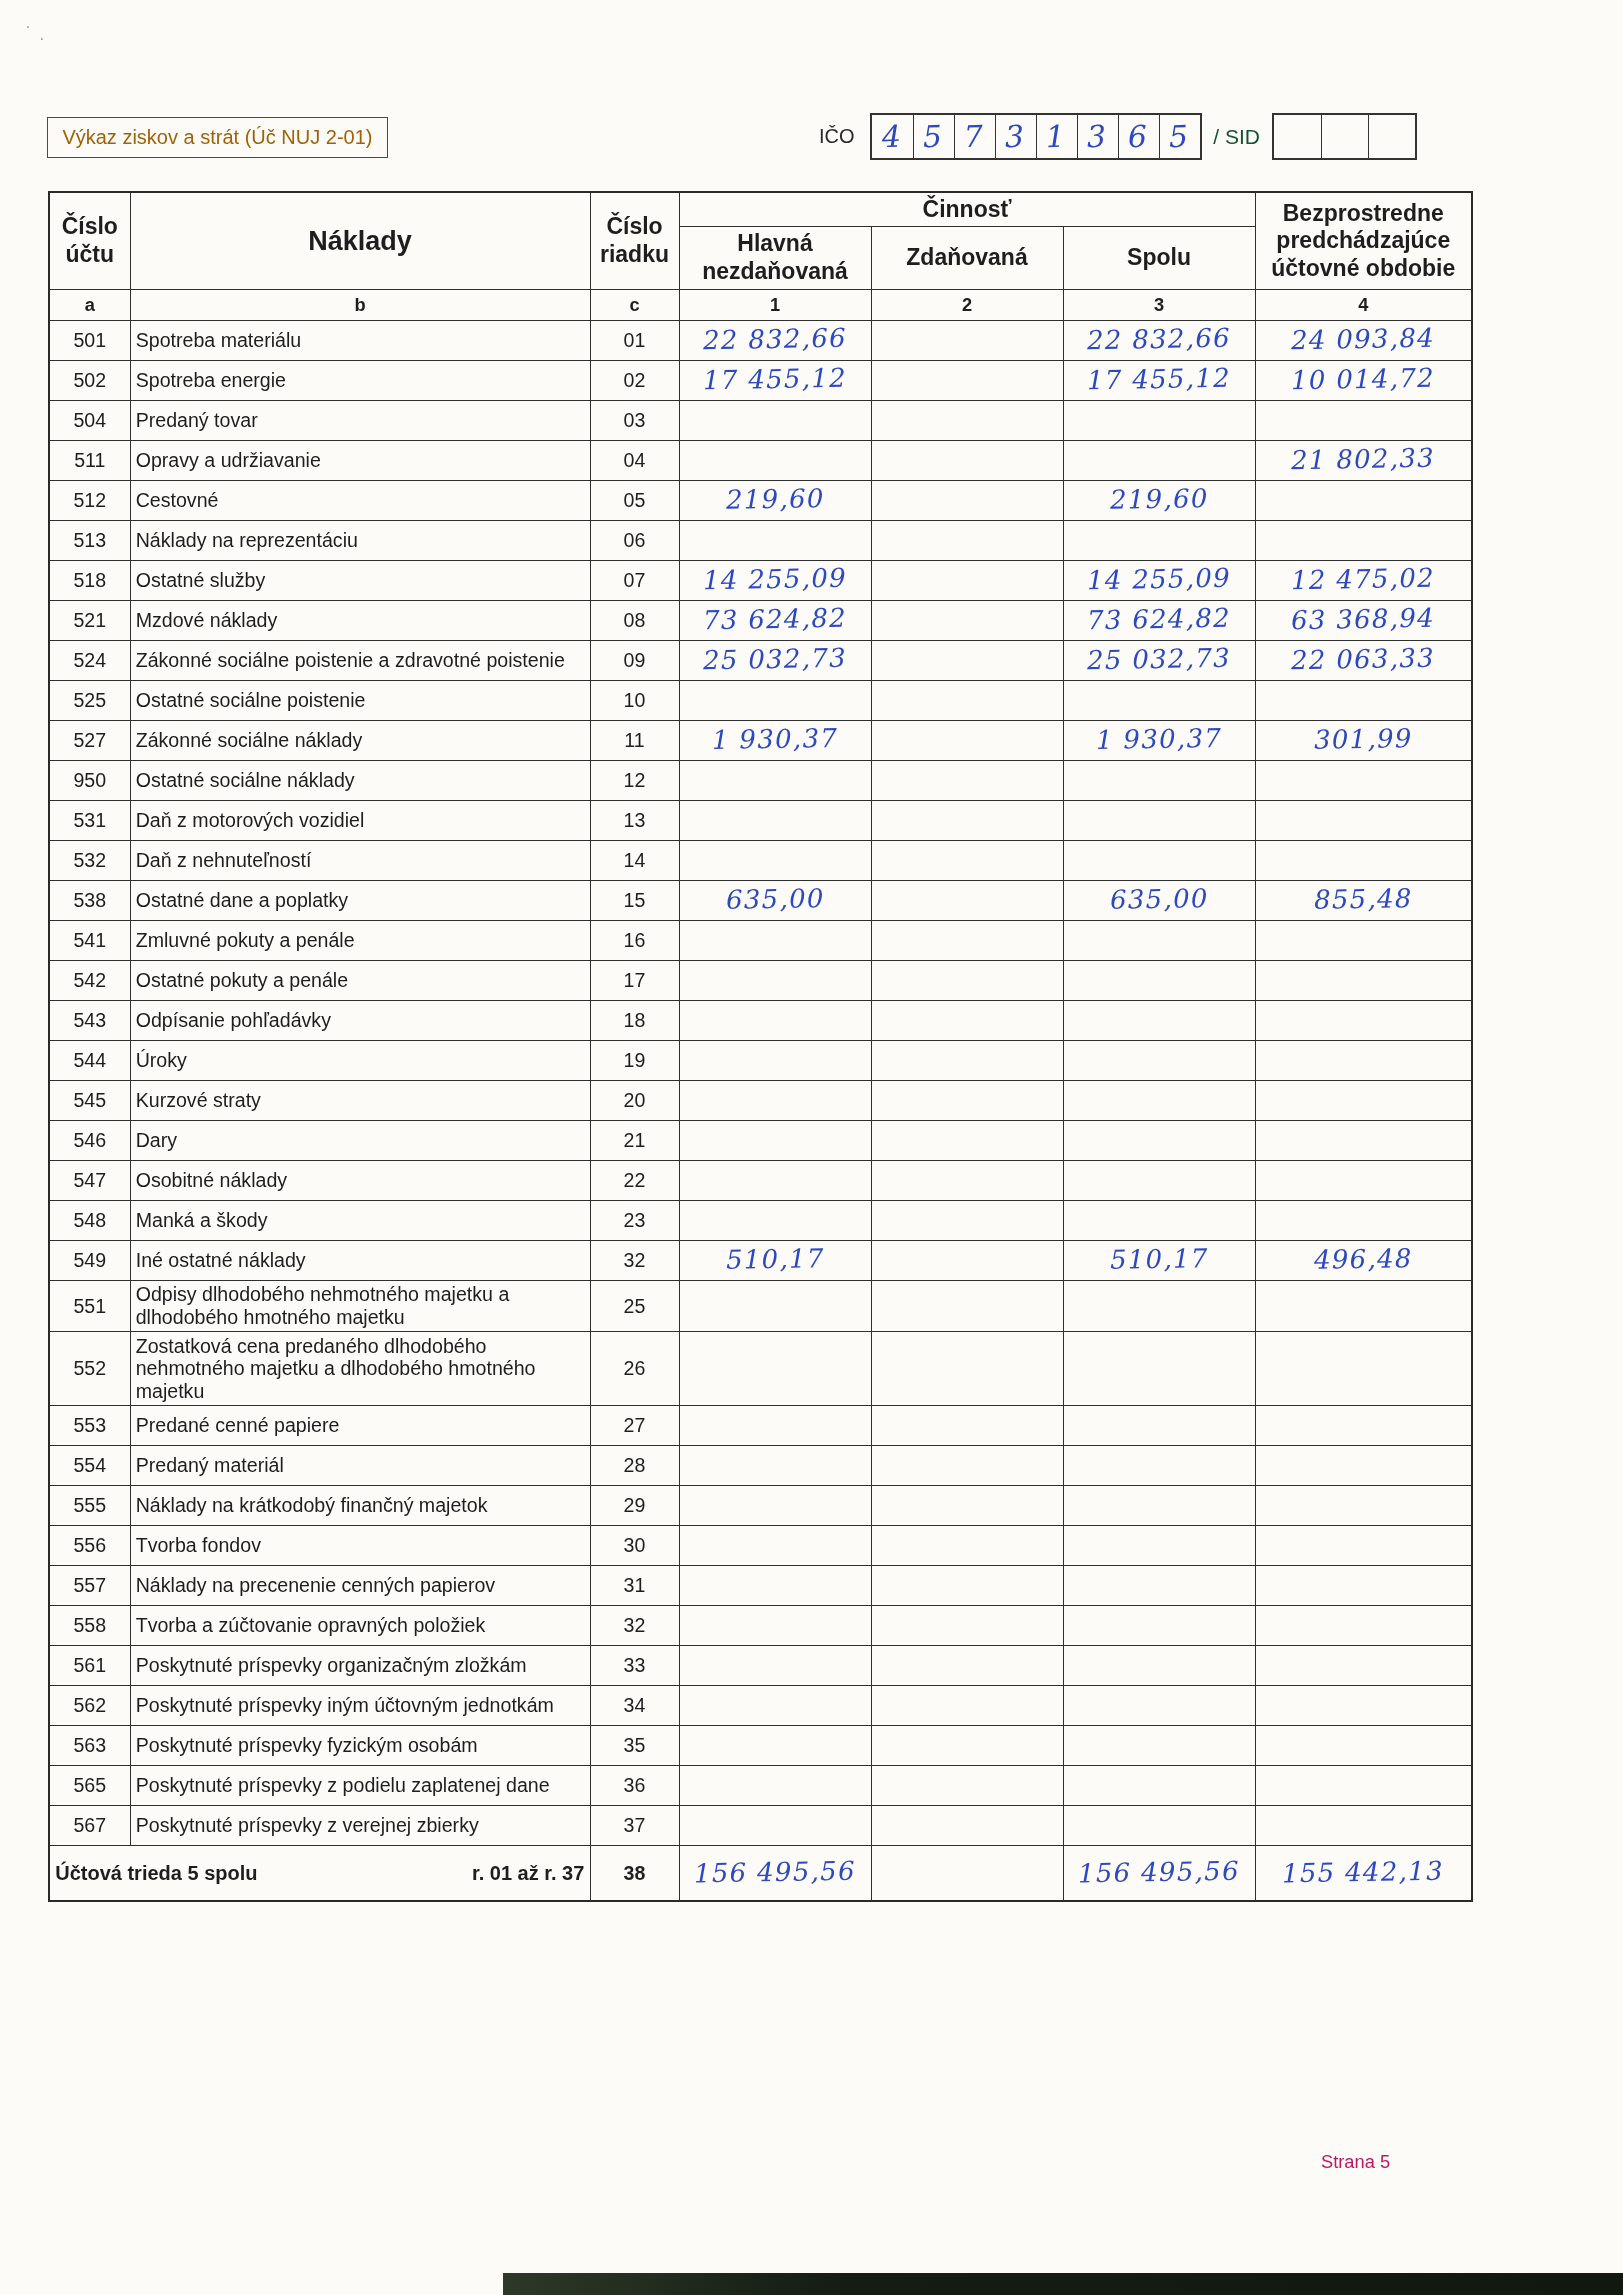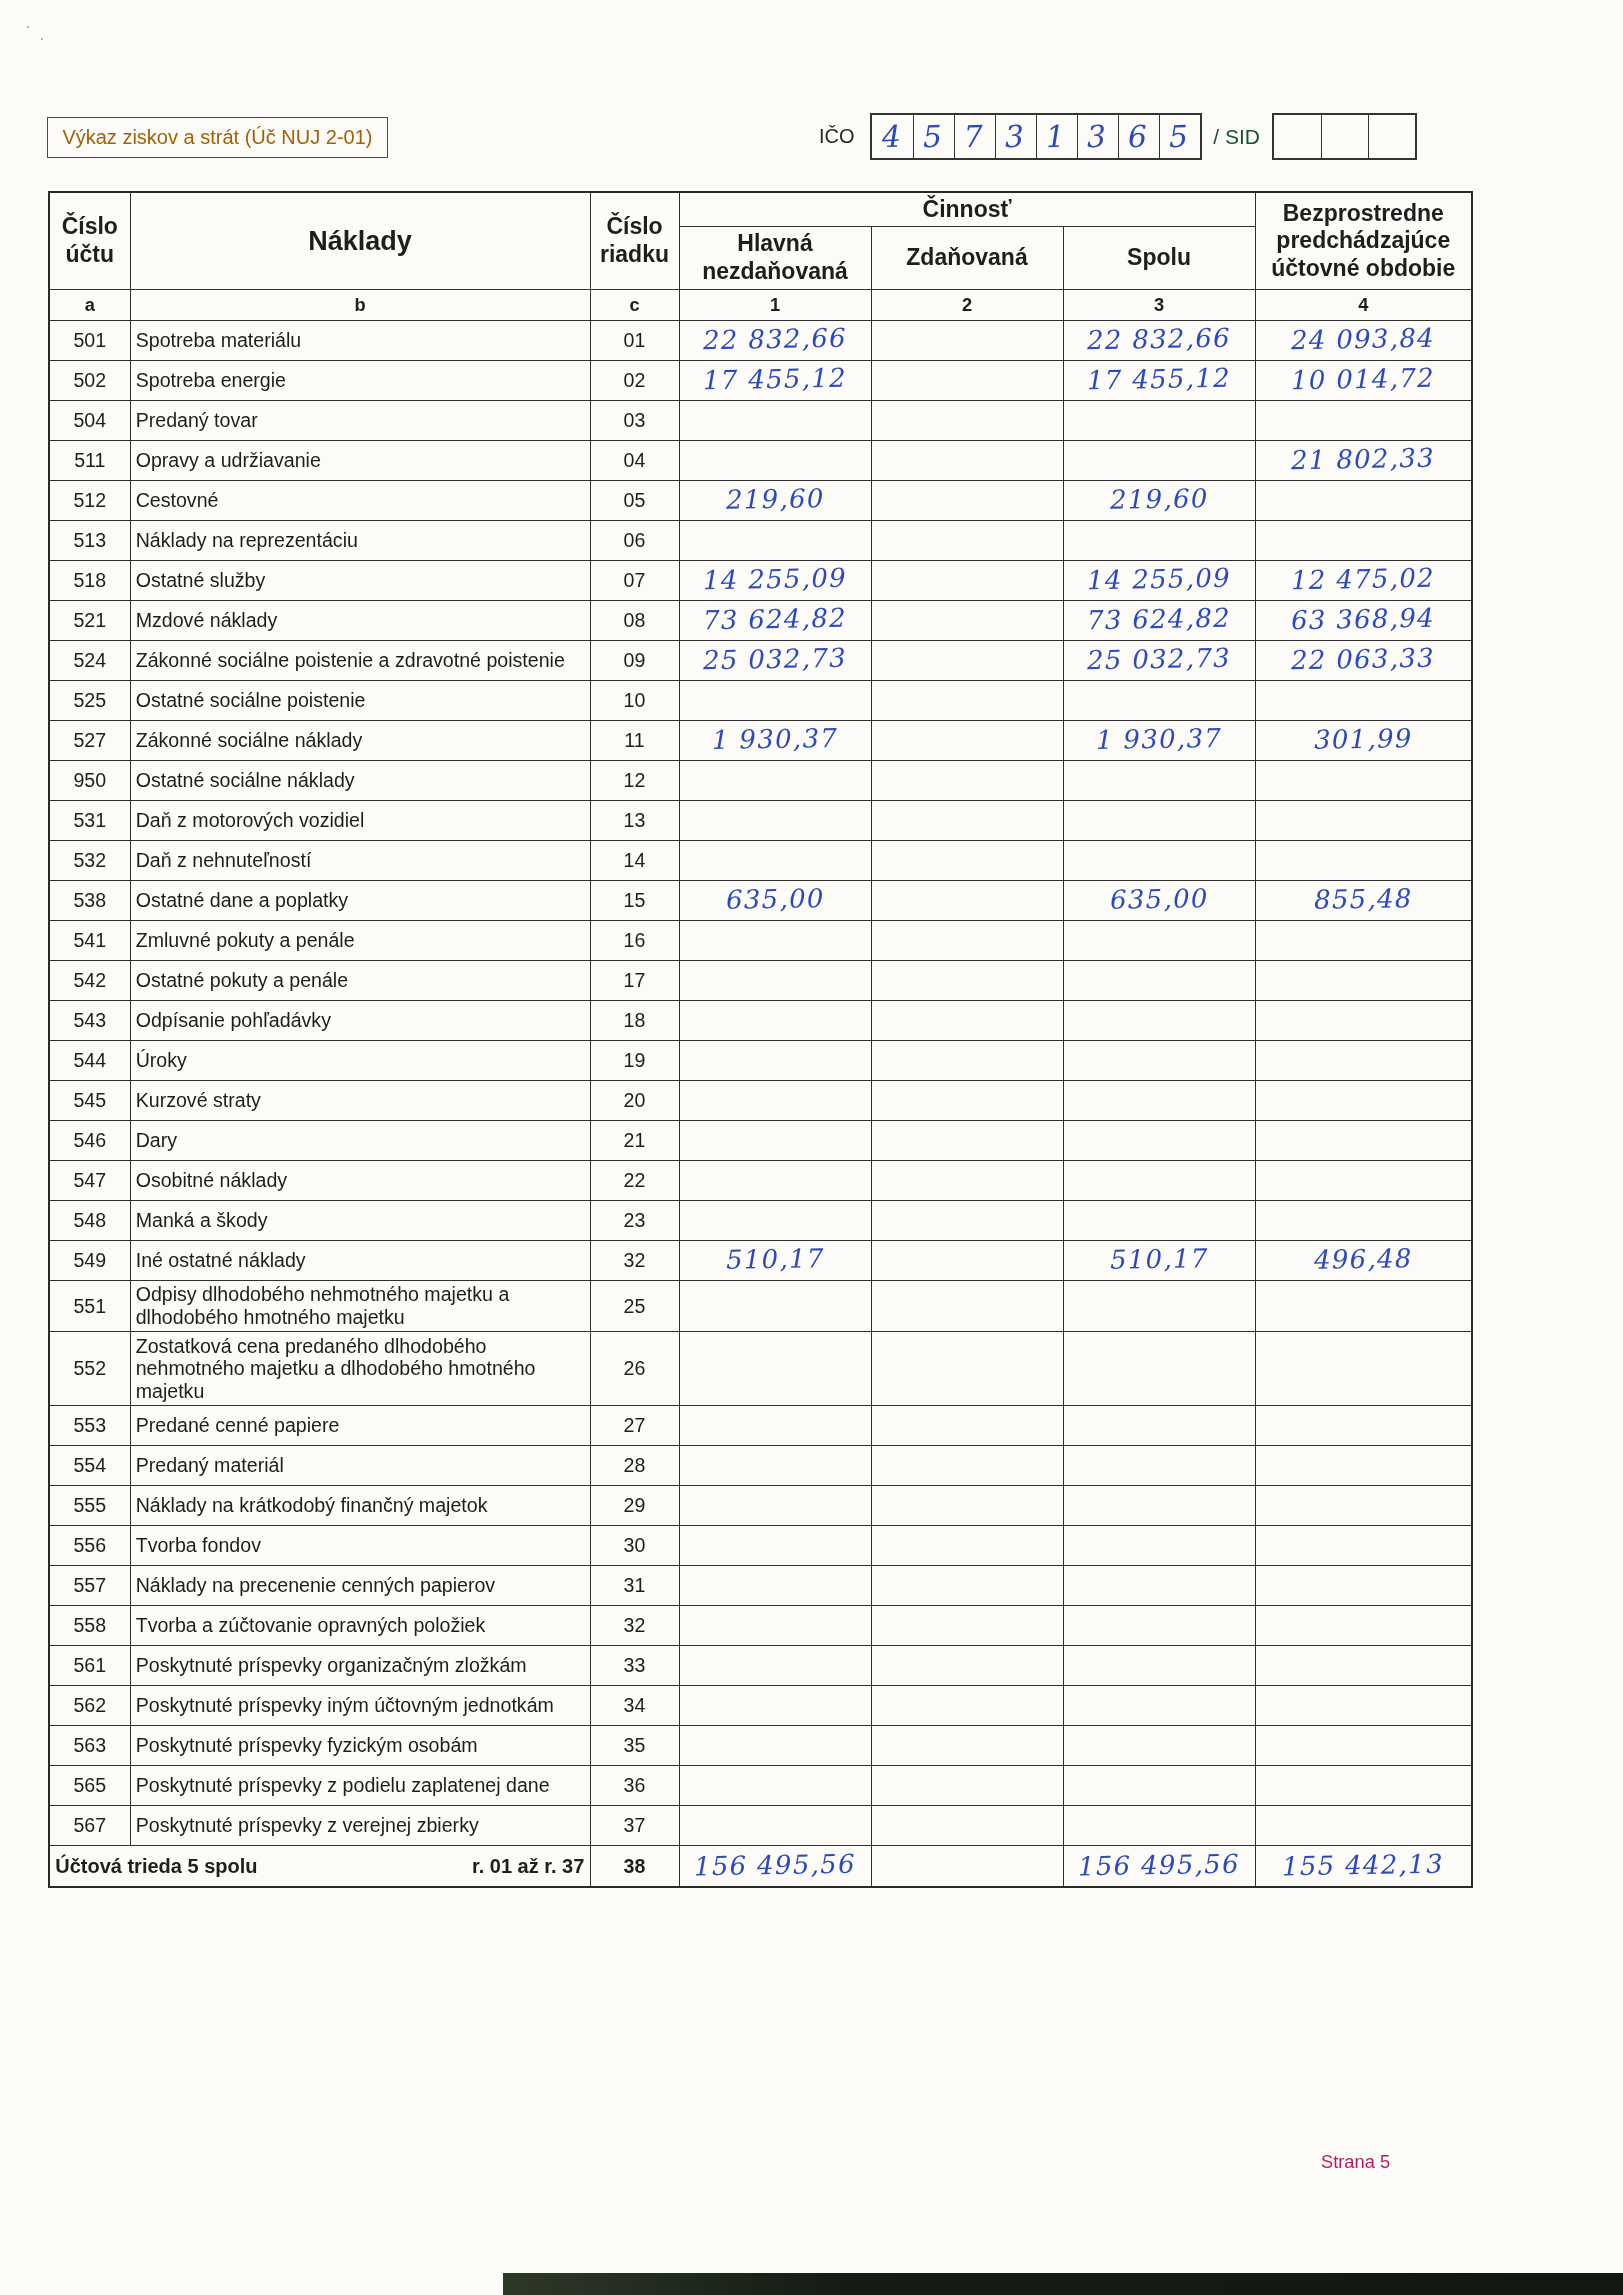--- a/index.html
+++ b/index.html
@@ -71,21 +71,21 @@
   th.sub-h { padding:2.6px 22px; }
   .letters-row th { height:31px; font-size:18.3px; font-weight:bold; padding:1.3px; }
   .h-top { height:33px; }
   .h-sub { height:63px; }
 
   tbody td { height:40px; font-size:19.6px; line-height:1.15; }
   .td-center { text-align:center; }
   .td-name  { text-align:left; padding-left:9.2px; padding-right:6.5px; }
   .td-val   { text-align:center; padding:0 2.6px; overflow:hidden; }
 
-  .total-row td { height:42px; }
+  .total-row td { height:56px; }
   .td-total-label {
     display:table-cell;
     font-weight:bold; font-size:20px;
     padding-left:9.2px; padding-right:13px;
   }
   .total-flex { display:flex; justify-content:space-between; align-items:center; }
   .total-line { font-weight:bold; }
 
   .footer-page {
     position:absolute; left:1321px; top:2151px;

